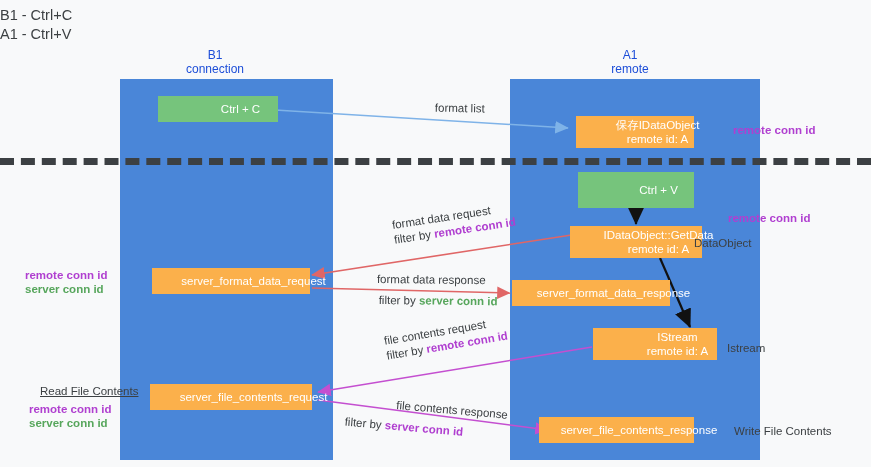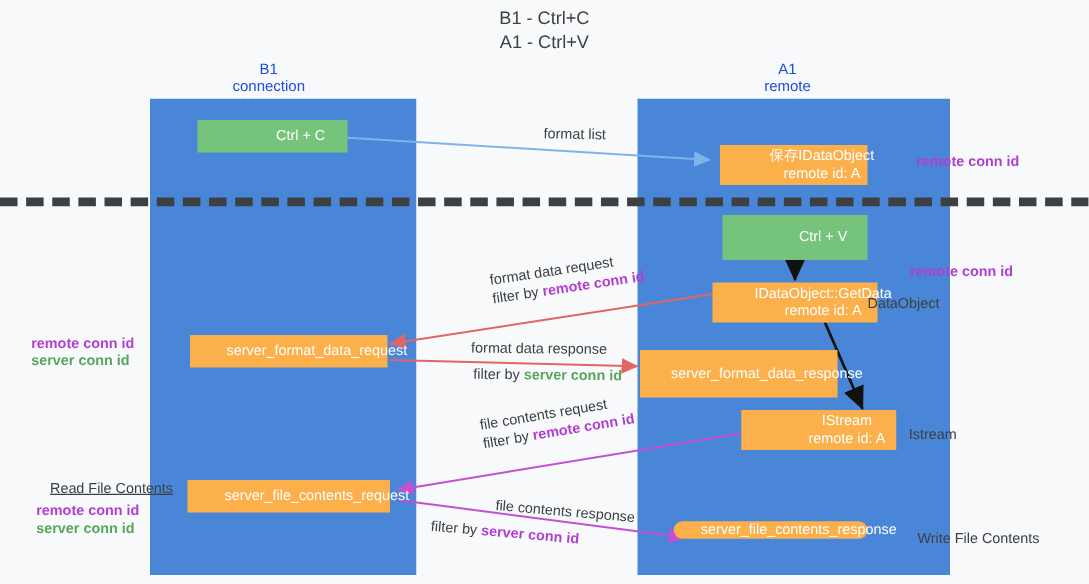--- a/index.html
+++ b/index.html
@@ -13,21 +13,20 @@
     height: 467px;
     background: #f8f9fa;
     font-family: "Liberation Sans", sans-serif;
     overflow: hidden;
   }
   .title {
     position: absolute;
     left: 0;
     top: 6px;
     width: 871px;
-    text-align: center;
     font-size: 14.5px;
     color: #3c4043;
     line-height: 19px;
     white-space: pre;
   }
   .col-header {
     position: absolute;
     text-align: center;
     font-size: 12px;
     color: #1d4ed8;
@@ -140,28 +139,28 @@
   <div class="node orange" style="left:576px; top:116px; width:118px; height:32px;">保存IDataObject
 remote id: A</div>
 
   <div class="node green" style="left:578px; top:172px; width:116px; height:36px;">Ctrl + V</div>
 
   <div class="node orange" style="left:570px; top:226px; width:132px; height:32px;">IDataObject::GetData
 remote id: A</div>
 
   <div class="node orange" style="left:152px; top:268px; width:158px; height:26px;">server_format_data_request</div>
 
-  <div class="node orange" style="left:512px; top:280px; width:158px; height:38px;">server_format_data_response</div>
+  <div class="node orange" style="left:512px; top:280px; width:158px; height:26px;">server_format_data_response</div>
 
   <div class="node orange" style="left:593px; top:328px; width:124px; height:32px;">IStream
 remote id: A</div>
 
   <div class="node orange" style="left:150px; top:384px; width:162px; height:26px;">server_file_contents_request</div>
 
-  <div class="node orange" style="left:539px; top:417px; width:155px; height:14px;border-radius:10px;">server_file_contents_response</div>
+  <div class="node orange" style="left:539px; top:417px; width:155px; height:26px;">server_file_contents_response</div>
 
   <div class="divider" style="top:158px; width:871px;"></div>
 
   <div class="edge-label" style="left:399px; top:100px; transform: rotate(1deg); padding-left: 36px;">format list</div>
 
   <div class="edge-label" style="left:391px; top:218px; transform: rotate(-8.5deg);">
     <div>format data request</div>
     <div>
       <span>filter by </span><span class="hl-purple">remote conn id</span>
     </div>

